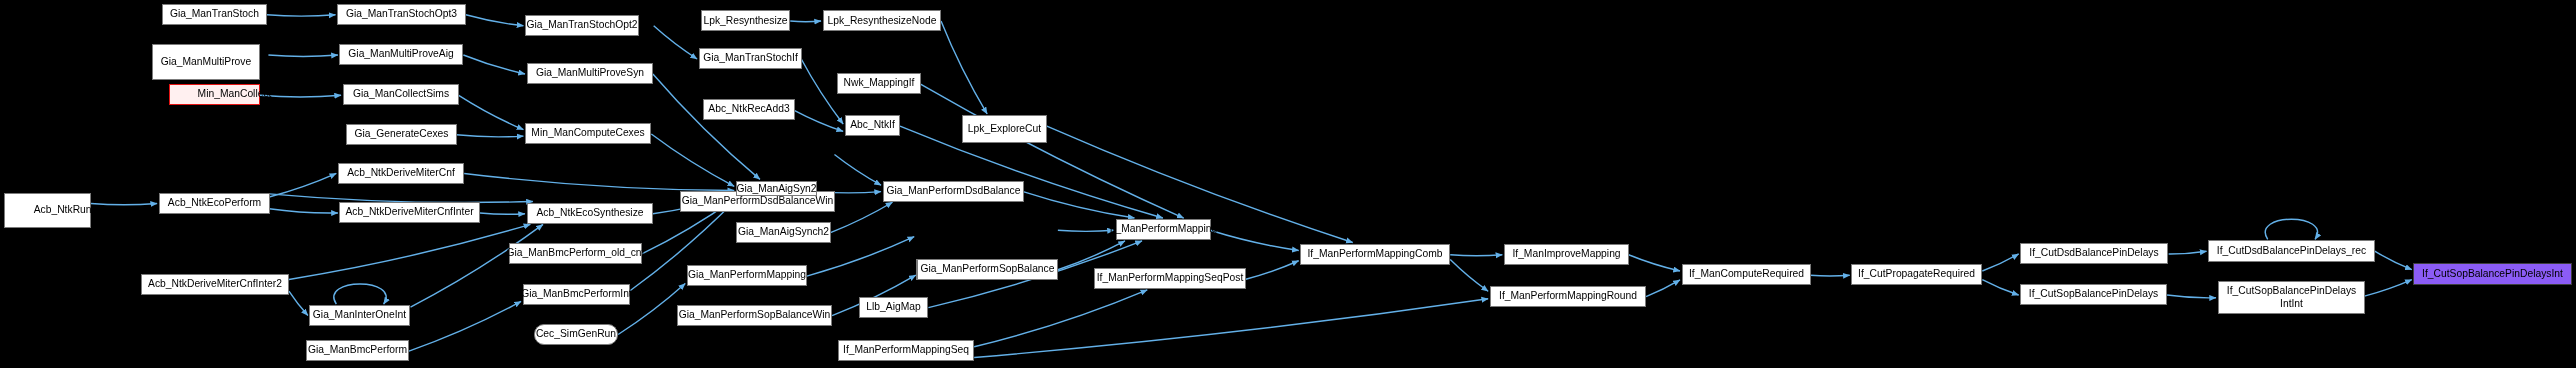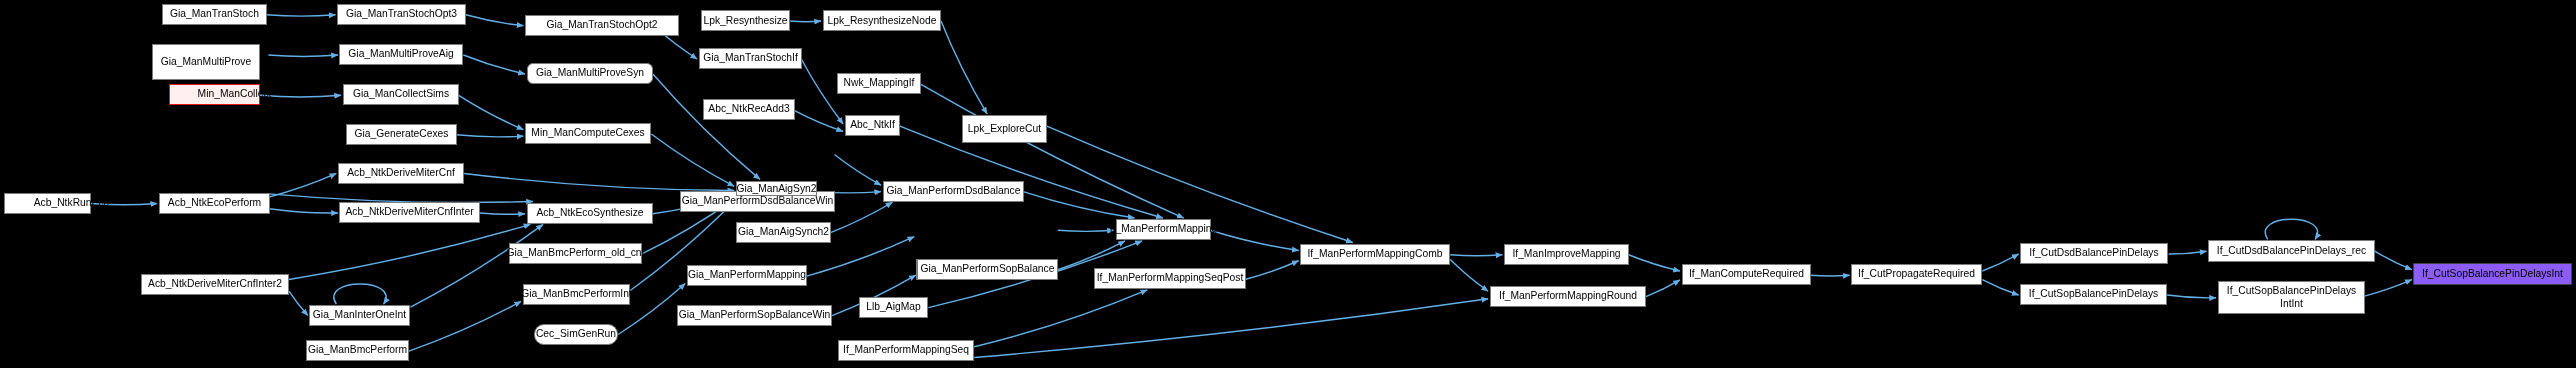--- a/index.html
+++ b/index.html
@@ -110,33 +110,33 @@
         <path d="M 2872.5 303 C 2850.5 269 2954.5 269 2932.5 303" fill="none" stroke="#63b0e8" stroke-width="1.8" marker-end="url(#arrow)"></path>
         <path d="M 3008 318 Q 3030.564 331.58 3055 341.4" fill="none" stroke="#63b0e8" stroke-width="1.8" marker-end="url(#arrow)"></path>
         <path d="M 2745 373.5 Q 2775.86 377.73 2807 377" fill="none" stroke="#63b0e8" stroke-width="1.8" marker-end="url(#arrow)"></path>
         <path d="M 2995 374.9 Q 3025.836 366.84999999999997 3055 354" fill="none" stroke="#63b0e8" stroke-width="1.8" marker-end="url(#arrow)"></path>
       </g>
   </svg>
   <div id="nodes-group">
       <div class="node" style="left: 162px; top: 4px; width: 105px; height: 21px;"><span>Gia_ManTranStoch</span></div>
       <div class="node" style="left: 152px; top: 44px; width: 108px; height: 36px;"><span>Gia_ManMultiProve</span></div>
       <div class="node truncated" style="left: 169px; top: 84px; width: 91px; height: 21px;"><span>Min_ManCollect</span></div>
-      <div class="node" style="left: 4px; top: 193px; width: 87px; height: 21px; padding-left: 48px;"><span>Acb_NtkRunEco</span></div>
+      <div class="node" style="left: 4px; top: 193px; width: 87px; height: 35px; padding-left: 48px;"><span>Acb_NtkRunEco</span></div>
       <div class="node" style="left: 159px; top: 193px; width: 111px; height: 21px;"><span>Acb_NtkEcoPerform</span></div>
       <div class="node" style="left: 141px; top: 274px; width: 148px; height: 21px;"><span>Acb_NtkDeriveMiterCnfInter2</span></div>
       <div class="node" style="left: 337px; top: 4px; width: 129px; height: 21px;"><span>Gia_ManTranStochOpt3</span></div>
       <div class="node" style="left: 339px; top: 44px; width: 124px; height: 21px;"><span>Gia_ManMultiProveAig</span></div>
       <div class="node" style="left: 343px; top: 84px; width: 116px; height: 21px;"><span>Gia_ManCollectSims</span></div>
       <div class="node" style="left: 346px; top: 124px; width: 111px; height: 21px;"><span>Gia_GenerateCexes</span></div>
       <div class="node" style="left: 338px; top: 163px; width: 126px; height: 21px;"><span>Acb_NtkDeriveMiterCnf</span></div>
       <div class="node" style="left: 339px; top: 202px; width: 141px; height: 21px;"><span>Acb_NtkDeriveMiterCnfInter</span></div>
       <div class="node" style="left: 309px; top: 305px; width: 101px; height: 21px;"><span>Gia_ManInterOneInt</span></div>
       <div class="node" style="left: 306px; top: 340px; width: 103px; height: 21px;"><span>Gia_ManBmcPerform</span></div>
-      <div class="node" style="left: 525px; top: 15px; width: 154px; height: 21px; text-align: center;"><span>Gia_ManTranStochOpt2</span></div>
-      <div class="node" style="left: 527px; top: 63px; width: 126px; height: 21px; border-radius: 6px;"><span>Gia_ManMultiProveSyn</span></div>
+      <div class="node" style="left: 525px; top: 15px; width: 114px; height: 21px; text-align: center;"><span>Gia_ManTranStochOpt2</span></div>
+      <div class="node" style="left: 527px; top: 63px; width: 126px; height: 21px;"><span>Gia_ManMultiProveSyn</span></div>
       <div class="node" style="left: 525px; top: 123px; width: 126px; height: 21px;"><span>Min_ManComputeCexes</span></div>
       <div class="node" style="left: 527px; top: 203px; width: 126px; height: 21px;"><span>Acb_NtkEcoSynthesize</span></div>
       <div class="node" style="left: 509px; top: 243px; width: 133px; height: 21px;"><span>Gia_ManBmcPerform_old_cnf</span></div>
       <div class="node" style="left: 523px; top: 284px; width: 107px; height: 21px;"><span>Gia_ManBmcPerformInt</span></div>
       <div class="node" style="left: 534px; top: 324px; width: 84px; height: 21px; border-radius: 10px;"><span>Cec_SimGenRun</span></div>
       <div class="node" style="left: 701px; top: 10.3px; width: 89px; height: 21px;"><span>Lpk_Resynthesize</span></div>
       <div class="node" style="left: 699px; top: 48px; width: 103px; height: 21px;"><span>Gia_ManTranStochIf</span></div>
       <div class="node" style="left: 703px; top: 99px; width: 92px; height: 21px;"><span>Abc_NtkRecAdd3</span></div>
       <div class="node" style="left: 680px; top: 144px; width: 155px; height: 21px; margin-top: 47px;"><span>Gia_ManPerformDsdBalanceWin</span></div>
       <div class="node" style="left: 736px; top: 181px; width: 81px; height: 15px; align-items: flex-end;"><span>Gia_ManAigSyn2</span></div>

